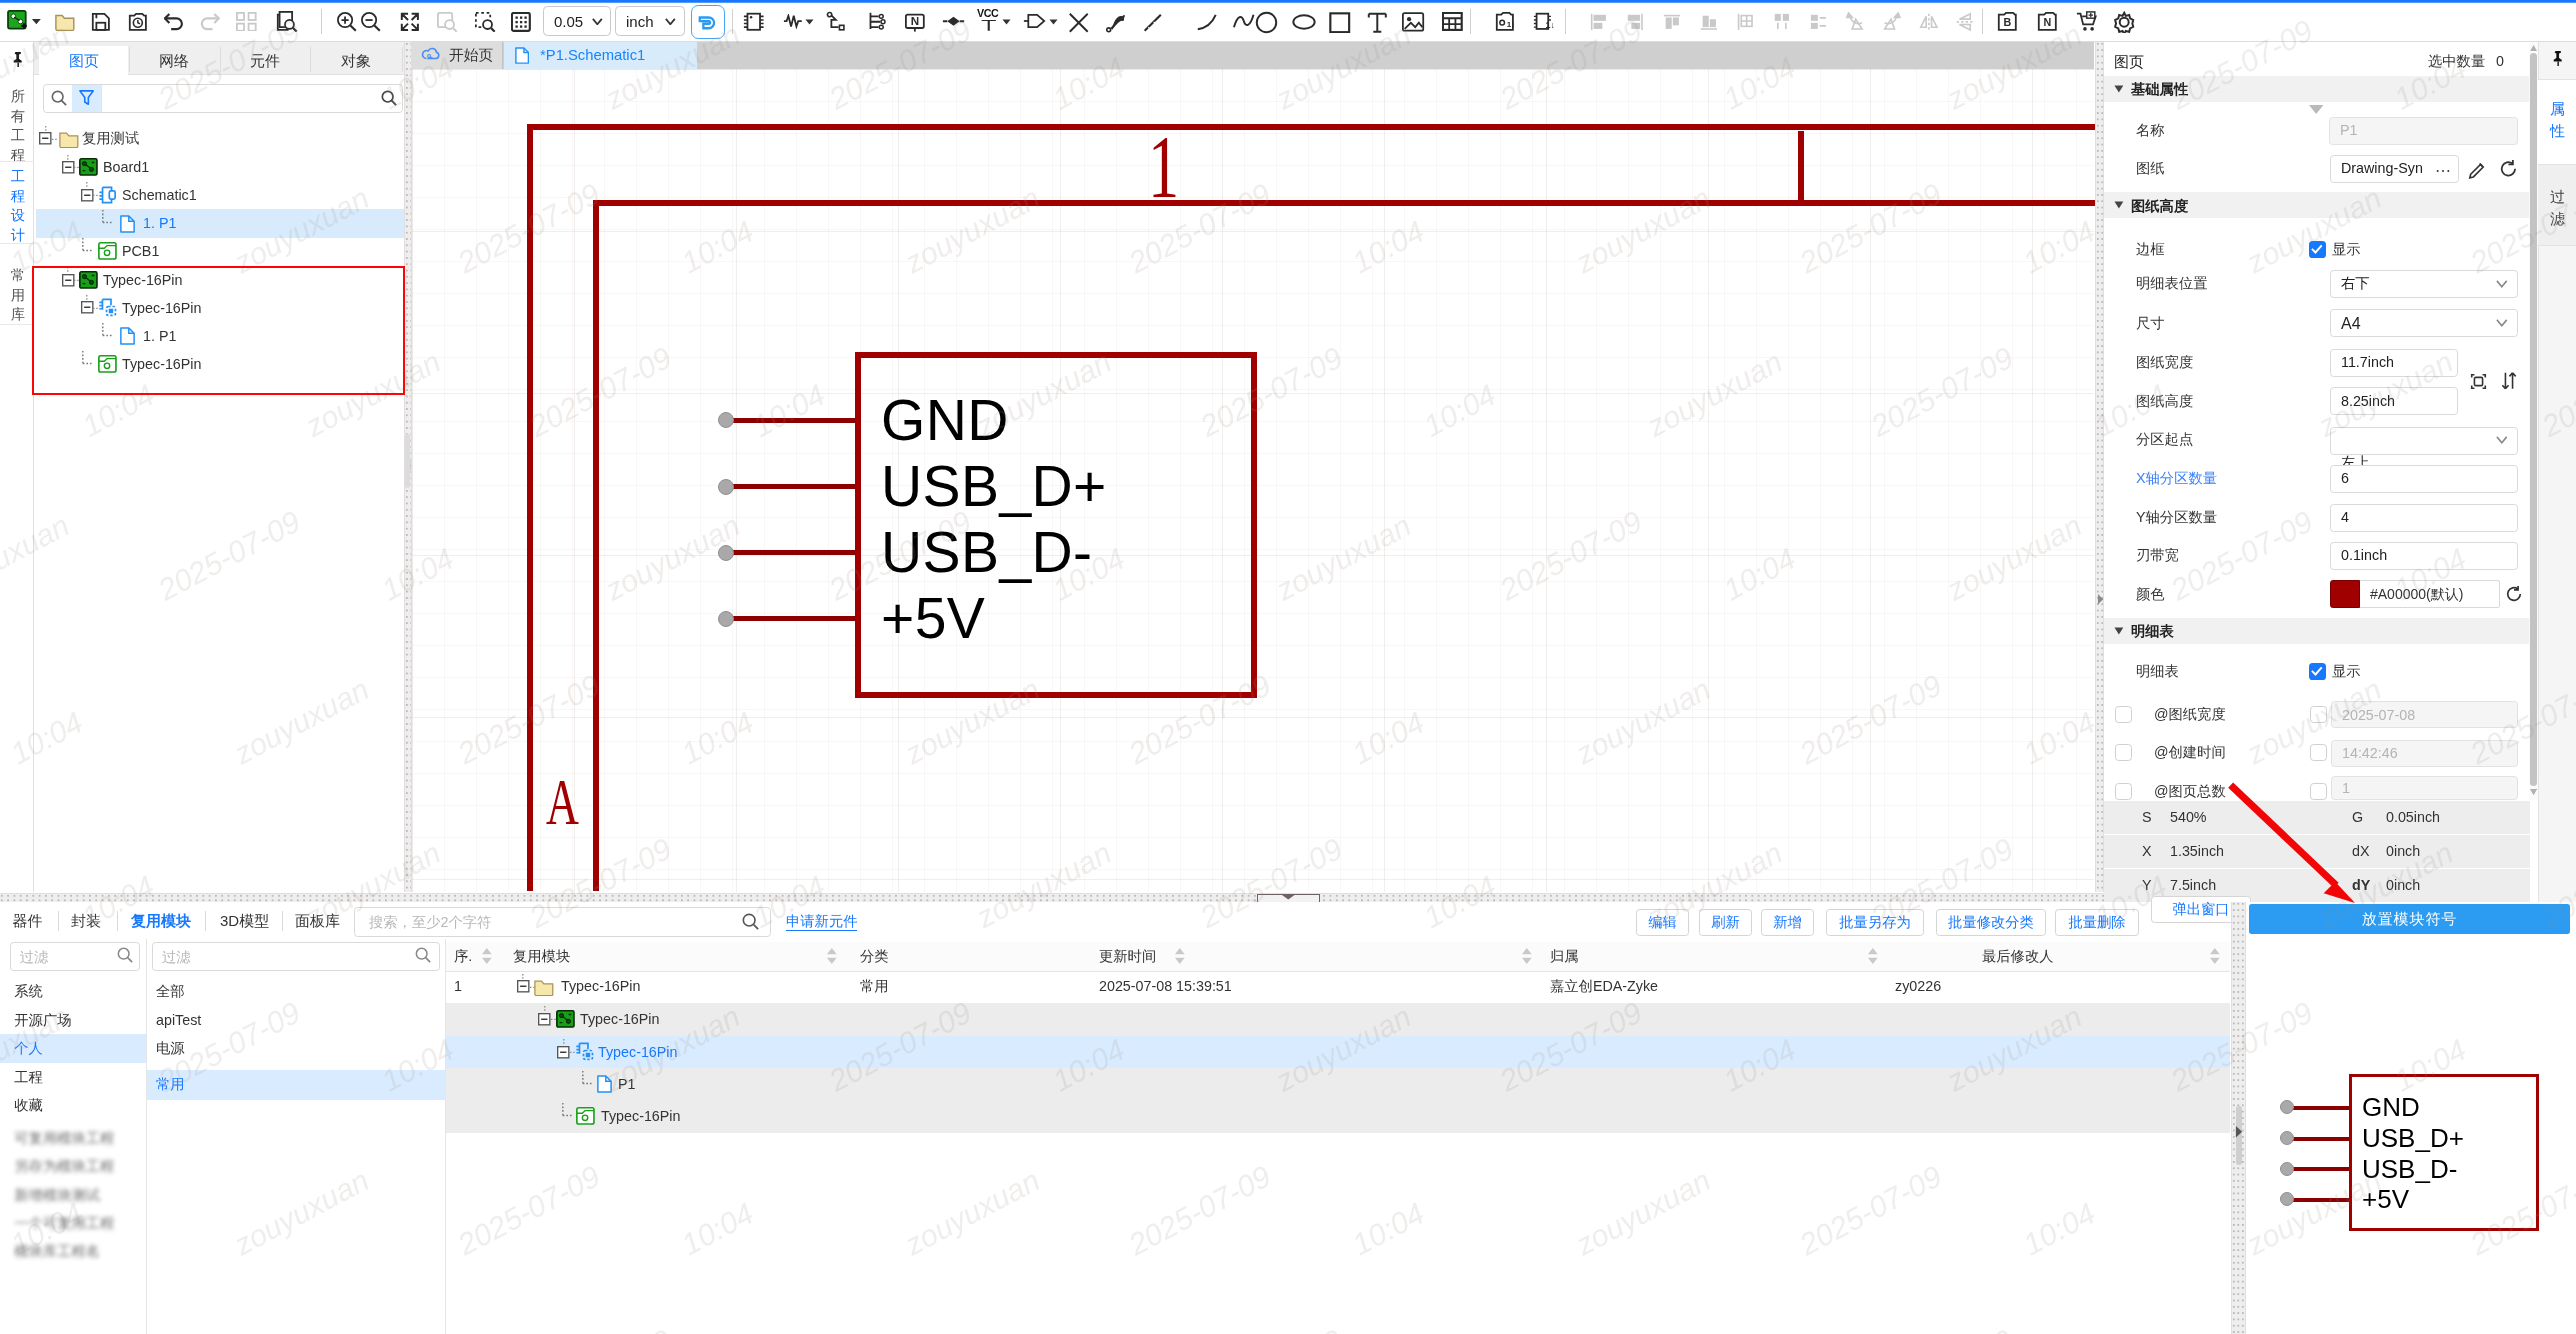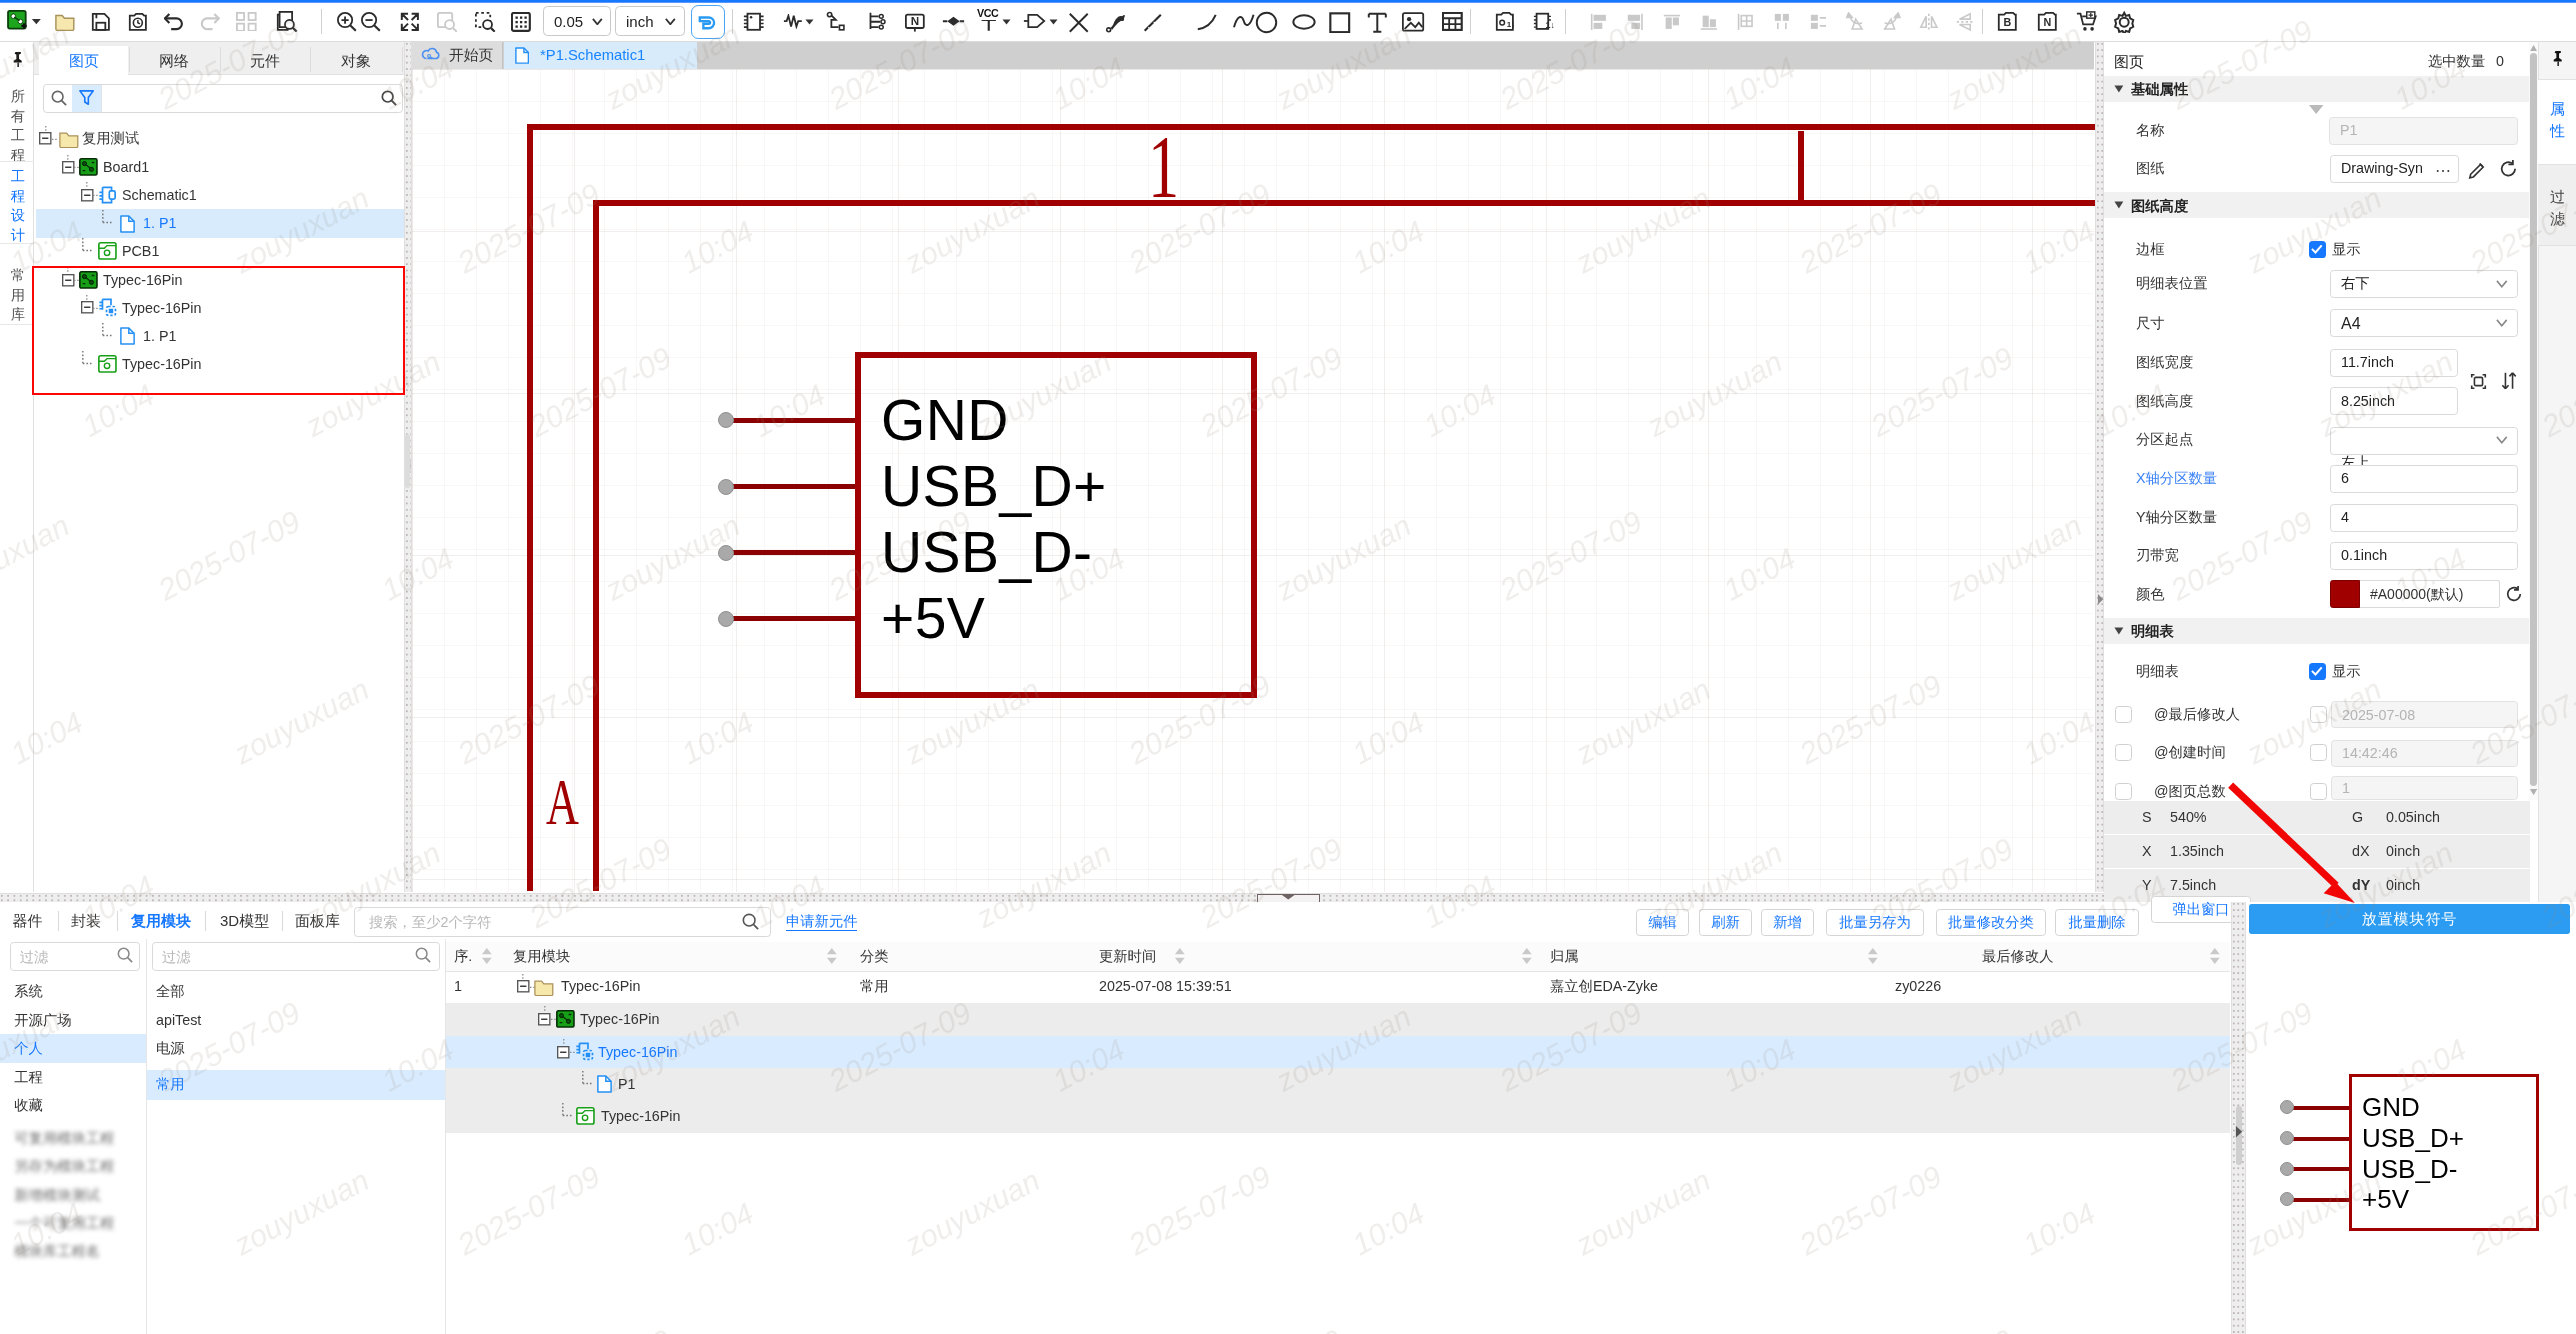--- a/index.html
+++ b/index.html
@@ -622,21 +622,21 @@
       <path d="M0.5 0.5 h10 L5.5 8.5 Z" fill="#444"></path>
     </svg>
 <div class="t" style="left:2131px;top:624px;font-size:14.3px;font-weight:bold;color:#222;">明细表</div>
 <div class="t" style="left:2136px;top:664px;font-size:14.3px;color:#333;">明细表</div>
 <div class="" style="left:2309px;top:663px;width:17px;height:17px;background:#1677ff;border-radius:3.6px;"></div>
 <svg style="position:absolute;left:2311px;top:666px;" width="11.6" height="9.8" viewBox="0 0 13 11">
       <path d="M1 5.5 L5 9.5 L12 1.5" fill="none" stroke="#fff" stroke-width="2.2"></path>
     </svg>
 <div class="t" style="left:2332px;top:664px;font-size:14.3px;color:#333;">显示</div>
 <div class="" style="left:2115px;top:706px;width:17px;height:17px;background:#fff;border:0.9px solid #d0d0d0;border-radius:3.6px;"></div>
-<div class="t" style="left:2154px;top:707px;font-size:14.3px;color:#333;">@最后修改人</div>
+<div class="t" style="left:2154px;top:707px;font-size:14.3px;color:#333;">@图纸宽度</div>
 <div class="" style="left:2310px;top:706px;width:17px;height:17px;background:#fff;border:0.9px solid #d0d0d0;border-radius:3.6px;"></div>
 <div class="inpdis" style="left:2331px;top:701px;width:187px;height:27px;"></div>
 <div class="t" style="left:2342px;top:708px;font-size:14.3px;color:#b4b4b4;">2025-07-08</div>
 <div class="" style="left:2115px;top:744px;width:17px;height:17px;background:#fff;border:0.9px solid #d0d0d0;border-radius:3.6px;"></div>
 <div class="t" style="left:2154px;top:745px;font-size:14.3px;color:#333;">@创建时间</div>
 <div class="" style="left:2310px;top:744px;width:17px;height:17px;background:#fff;border:0.9px solid #d0d0d0;border-radius:3.6px;"></div>
 <div class="inpdis" style="left:2331px;top:740px;width:187px;height:27px;"></div>
 <div class="t" style="left:2342px;top:746px;font-size:14.3px;color:#b4b4b4;">14:42:46</div>
 <div class="" style="left:2115px;top:783px;width:17px;height:17px;background:#fff;border:0.9px solid #d0d0d0;border-radius:3.6px;"></div>
 <div class="t" style="left:2154px;top:784px;font-size:14.3px;color:#333;">@图页总数</div>

